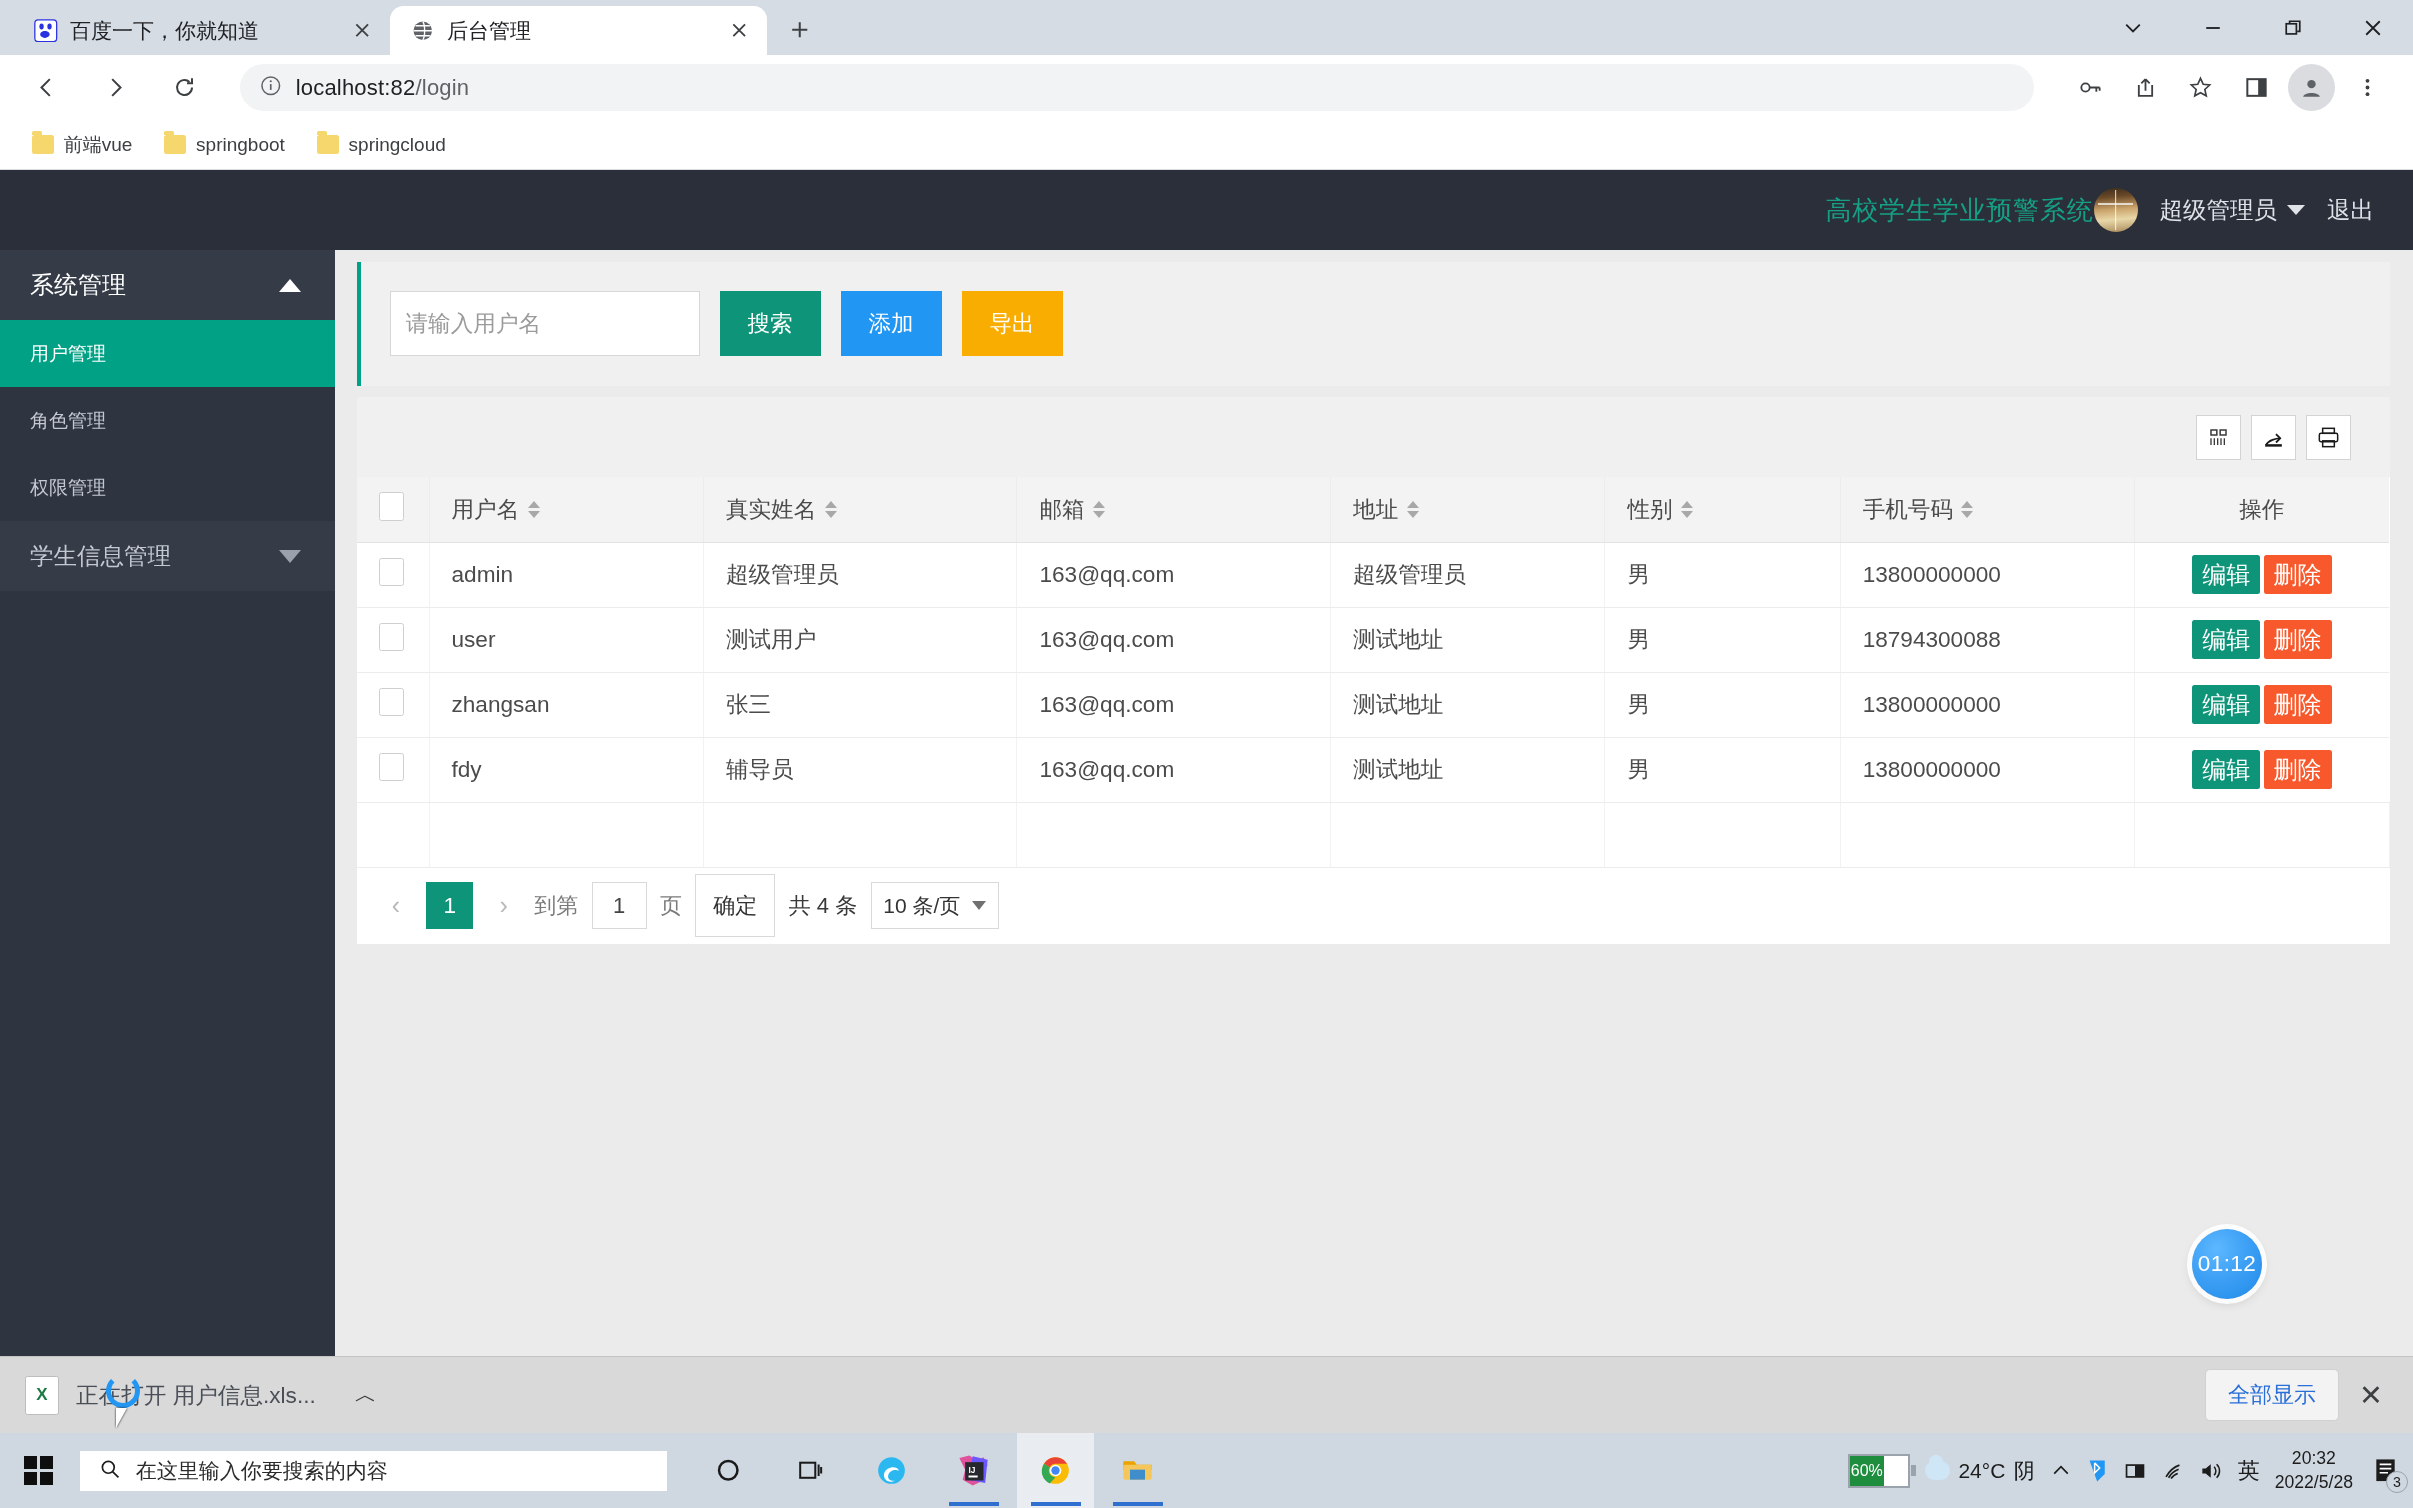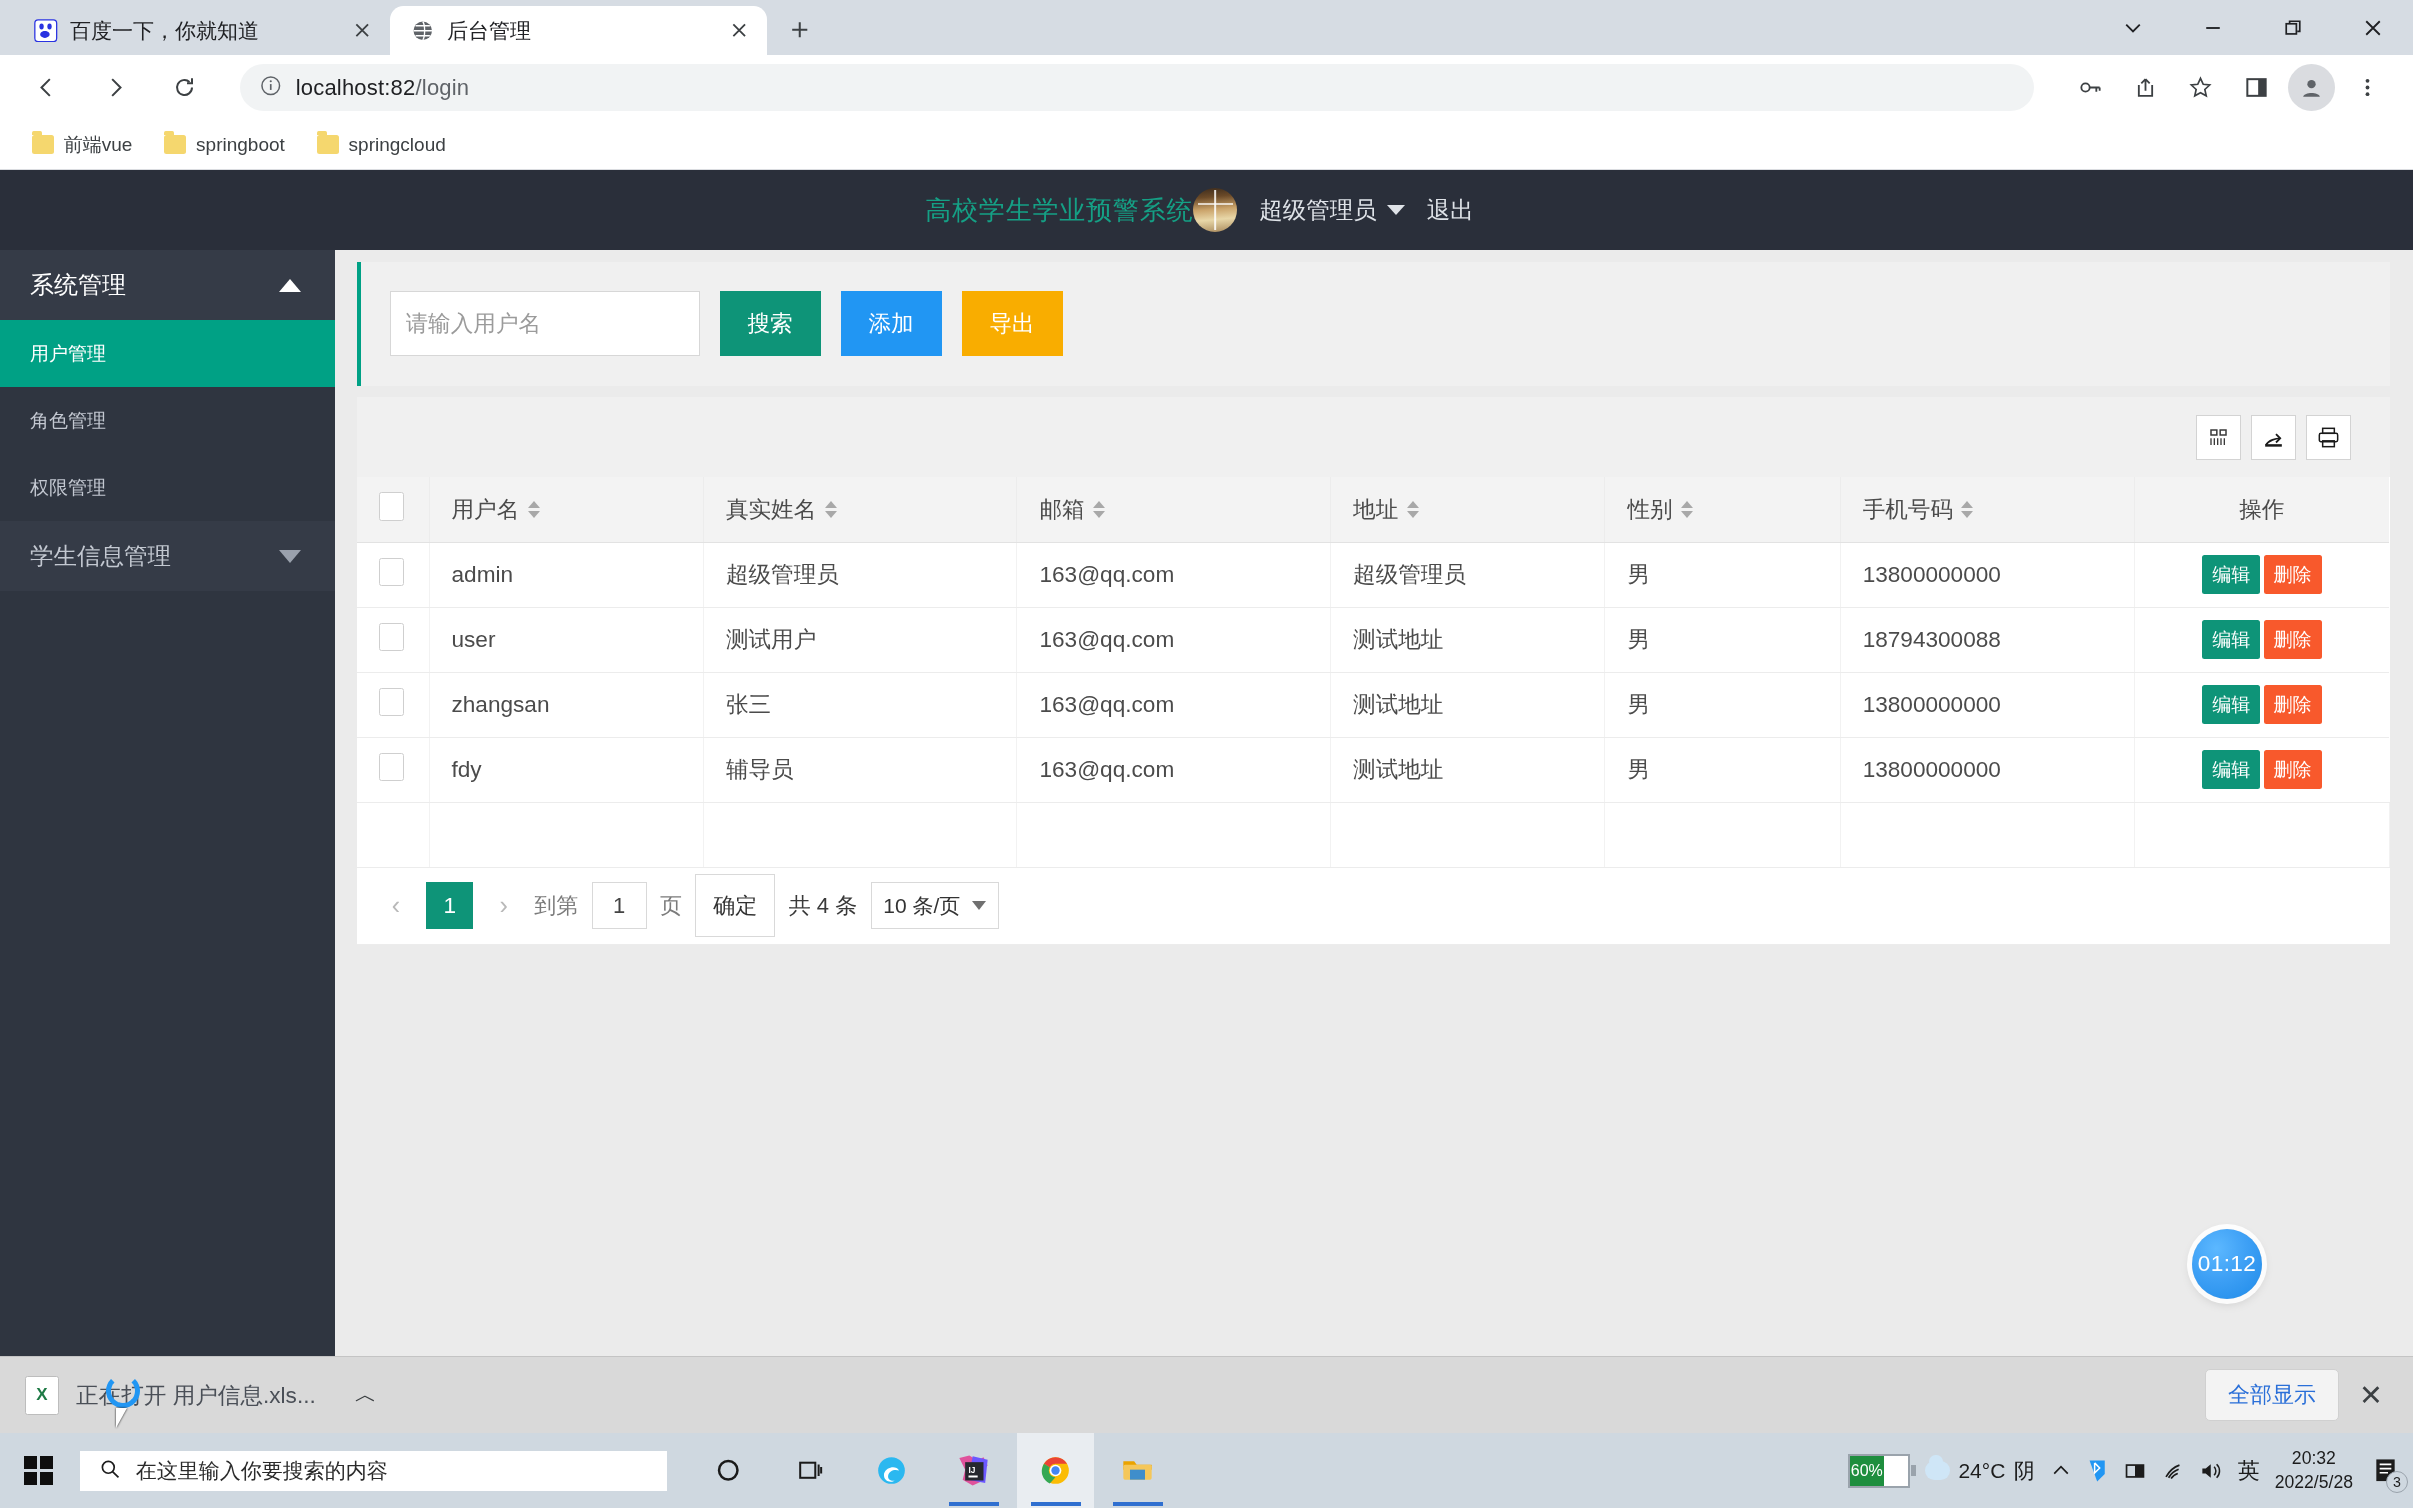--- a/index.html
+++ b/index.html
@@ -54,21 +54,21 @@
   .bm { display: flex; align-items: center; gap: 10px; padding: 5px 11.7px; border-radius: 5px; }
   .bm-label { font-size: 19px; color: #3c4043; white-space: nowrap; }
   .folder-ico { width: 22px; height: 18.4px; background: #f5d76e; border-radius: 2.5px; position: relative; }
   .folder-ico:before{content:"";position:absolute;top:-4.2px;left:0;width:10px;height:4.2px;background:#f5d76e;border-radius:1.7px 1.7px 0 0;}
 
   
   .page { flex: 1; display: flex; flex-direction: column; background: #ebebeb; position: relative; overflow:hidden;}
 
   .app-header {
     height: 80px; background: #2a2f3a; display: flex; align-items: center;
-    justify-content: center; padding: 0 39px 0 25px; flex: 0 0 80px;
+    justify-content: flex-end; padding: 0 39px 0 25px; flex: 0 0 80px;
   }
   .app-title { font-size: 26px; color: #15a085; letter-spacing: 0.8px; }
   .hdr-right { display: flex; align-items: center; gap: 22px; }
   .hdr-avatar {
     width: 44px; height: 44px; border-radius: 50%;
     background: linear-gradient(175deg,#3a2a1c 0%,#6b4a28 22%,#caa36a 48%,#e8d7a8 70%,#a98a5c 100%);
     position: relative; overflow:hidden;
   }
   .hdr-avatar:before{content:"";position:absolute;left:50%;top:4%;width:1.7px;height:92%;background:rgba(255,255,255,.85);transform:translateX(-50%);}
   .hdr-avatar:after{content:"";position:absolute;left:10%;top:34%;width:80%;height:1.7px;background:rgba(255,255,255,.7);}
@@ -127,21 +127,21 @@
     border-bottom: 0.8px solid #ececec; border-right: 0.8px solid #f2f2f2; background:#fff;
   }
   table.grid th.col-chk, table.grid td.col-chk { width: 72px; padding-left: 22px; }
   table.grid th.col-op, table.grid td.col-op { text-align: center; padding-left: 0; border-right:none;}
   .sorthead { display: inline-flex; align-items: center; gap: 8.4px; }
   .sortarrows { display: inline-flex; flex-direction: column; gap: 2.5px; }
   .sa-up { width:0;height:0;border-left:6.7px solid transparent;border-right:6.7px solid transparent;border-bottom:7.5px solid #a8a8a8;}
   .sa-dn { width:0;height:0;border-left:6.7px solid transparent;border-right:6.7px solid transparent;border-top:7.5px solid #a8a8a8;}
   .cbox { width: 25px; height: 28.5px; border: 0.8px solid #cfcfcf; background: #fff; border-radius: 2.5px; display:inline-block;}
   .op-btns { display: inline-flex; gap: 3.4px; justify-content: center; }
-  .op-btn { height: 39px; padding: 0 10px; font-size: 19px; color: #fff; border: none; display:flex;align-items:center; border-radius: 2.5px; cursor:pointer;}
+  .op-btn { height: 39px; padding: 0 10px; font-size: 24px; color: #fff; border: none; display:flex;align-items:center; border-radius: 2.5px; cursor:pointer;}
   .op-edit { background: #0e9478; }
   .op-del { background: #f8592c; }
   .empty-row td { height: 60px; background: #f7f7f7; }
 
   .pager { background:#fff; height: 77px; display: flex; align-items: center; padding-left: 22px; gap: 13.4px; border-bottom:0.8px solid #ececec;}
   .pg-arrow { width: 34px; height: 34px; display:flex;align-items:center;justify-content:center;color:#b9b9b9;font-size:25px;}
   .pg-num { width: 47px; height: 47px; background: #0e9478; color: #fff; font-size: 22.6px; display:flex;align-items:center;justify-content:center;}
   .pg-text { font-size: 22px; color: #7b7b7b; }
   .pg-input { width: 55px; height: 47px; border: 0.8px solid #d9d9d9; font-size:22px; text-align:center; color:#444; outline:none; background:#fff;}
   .pg-ok { height: 63px; padding: 0 17px; border: 0.8px solid #d9d9d9; background:#fff; font-size: 22px; color:#333; display:flex;align-items:center;cursor:pointer;}

